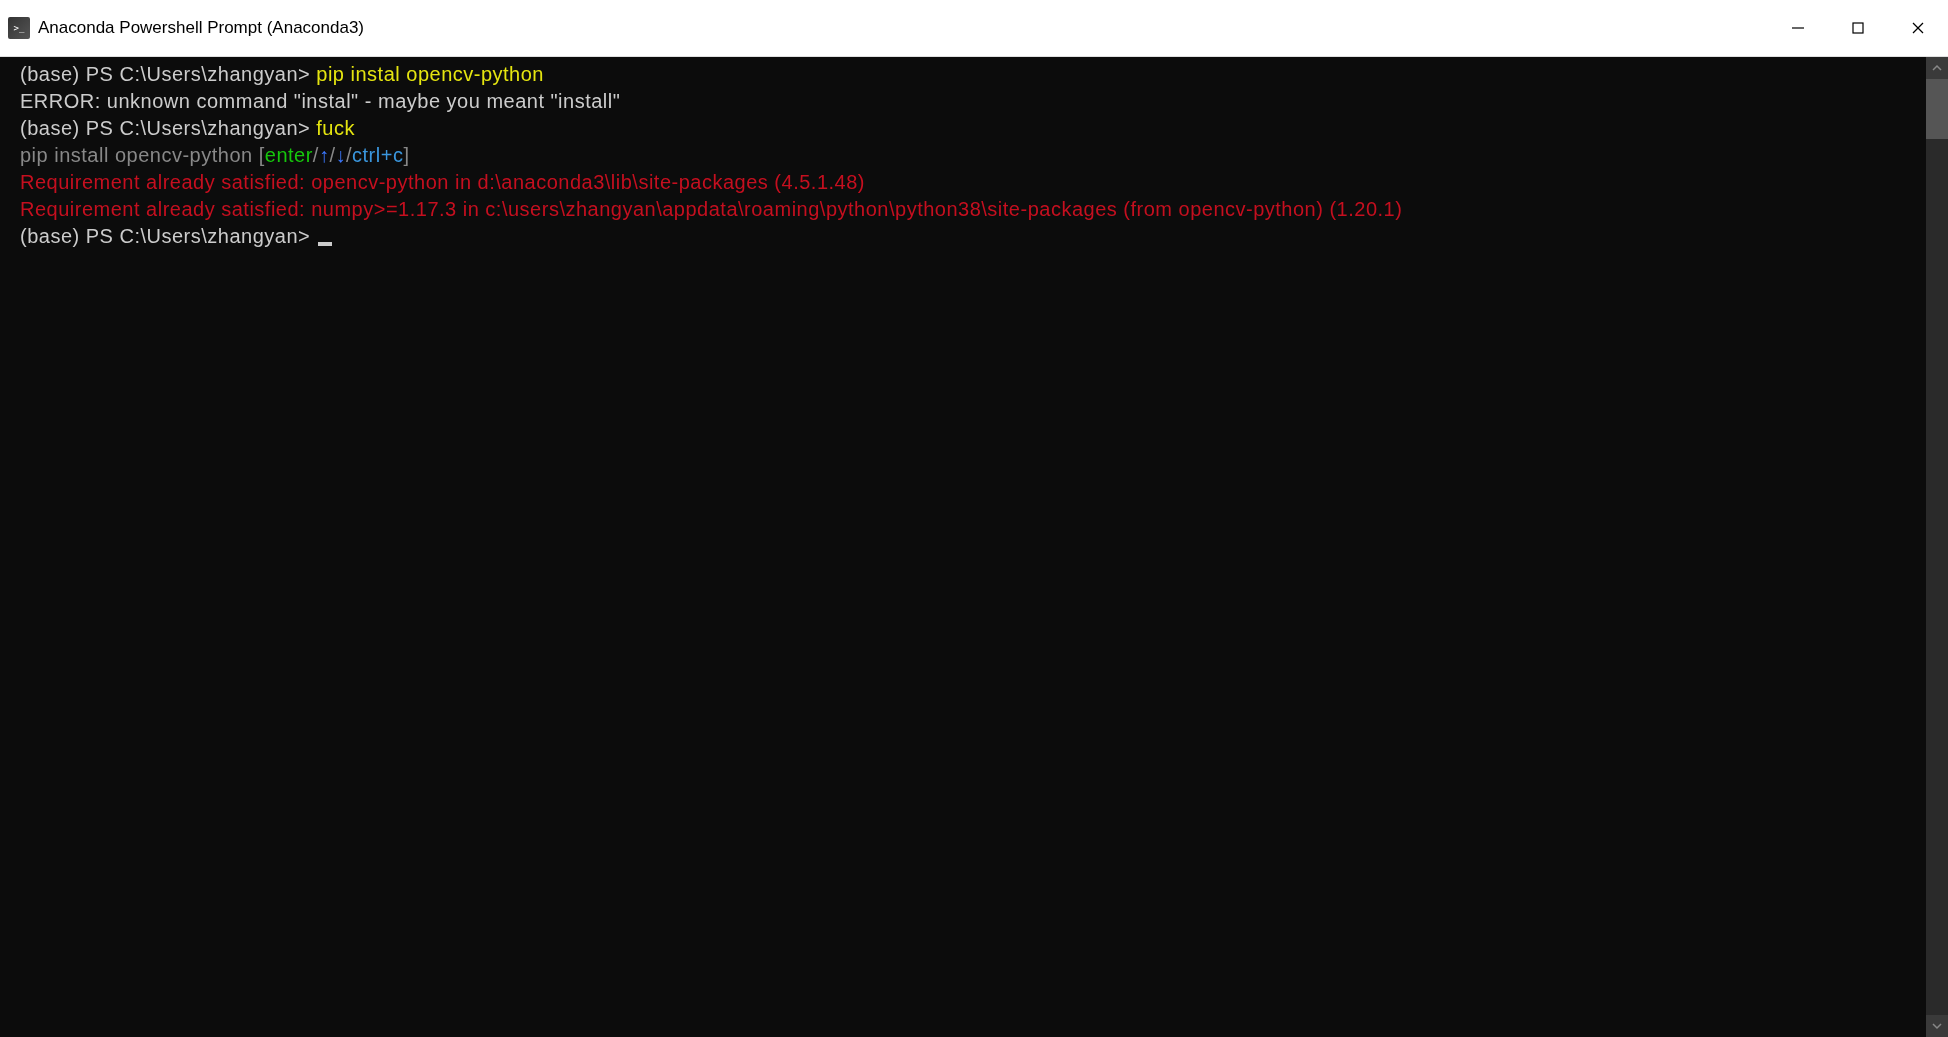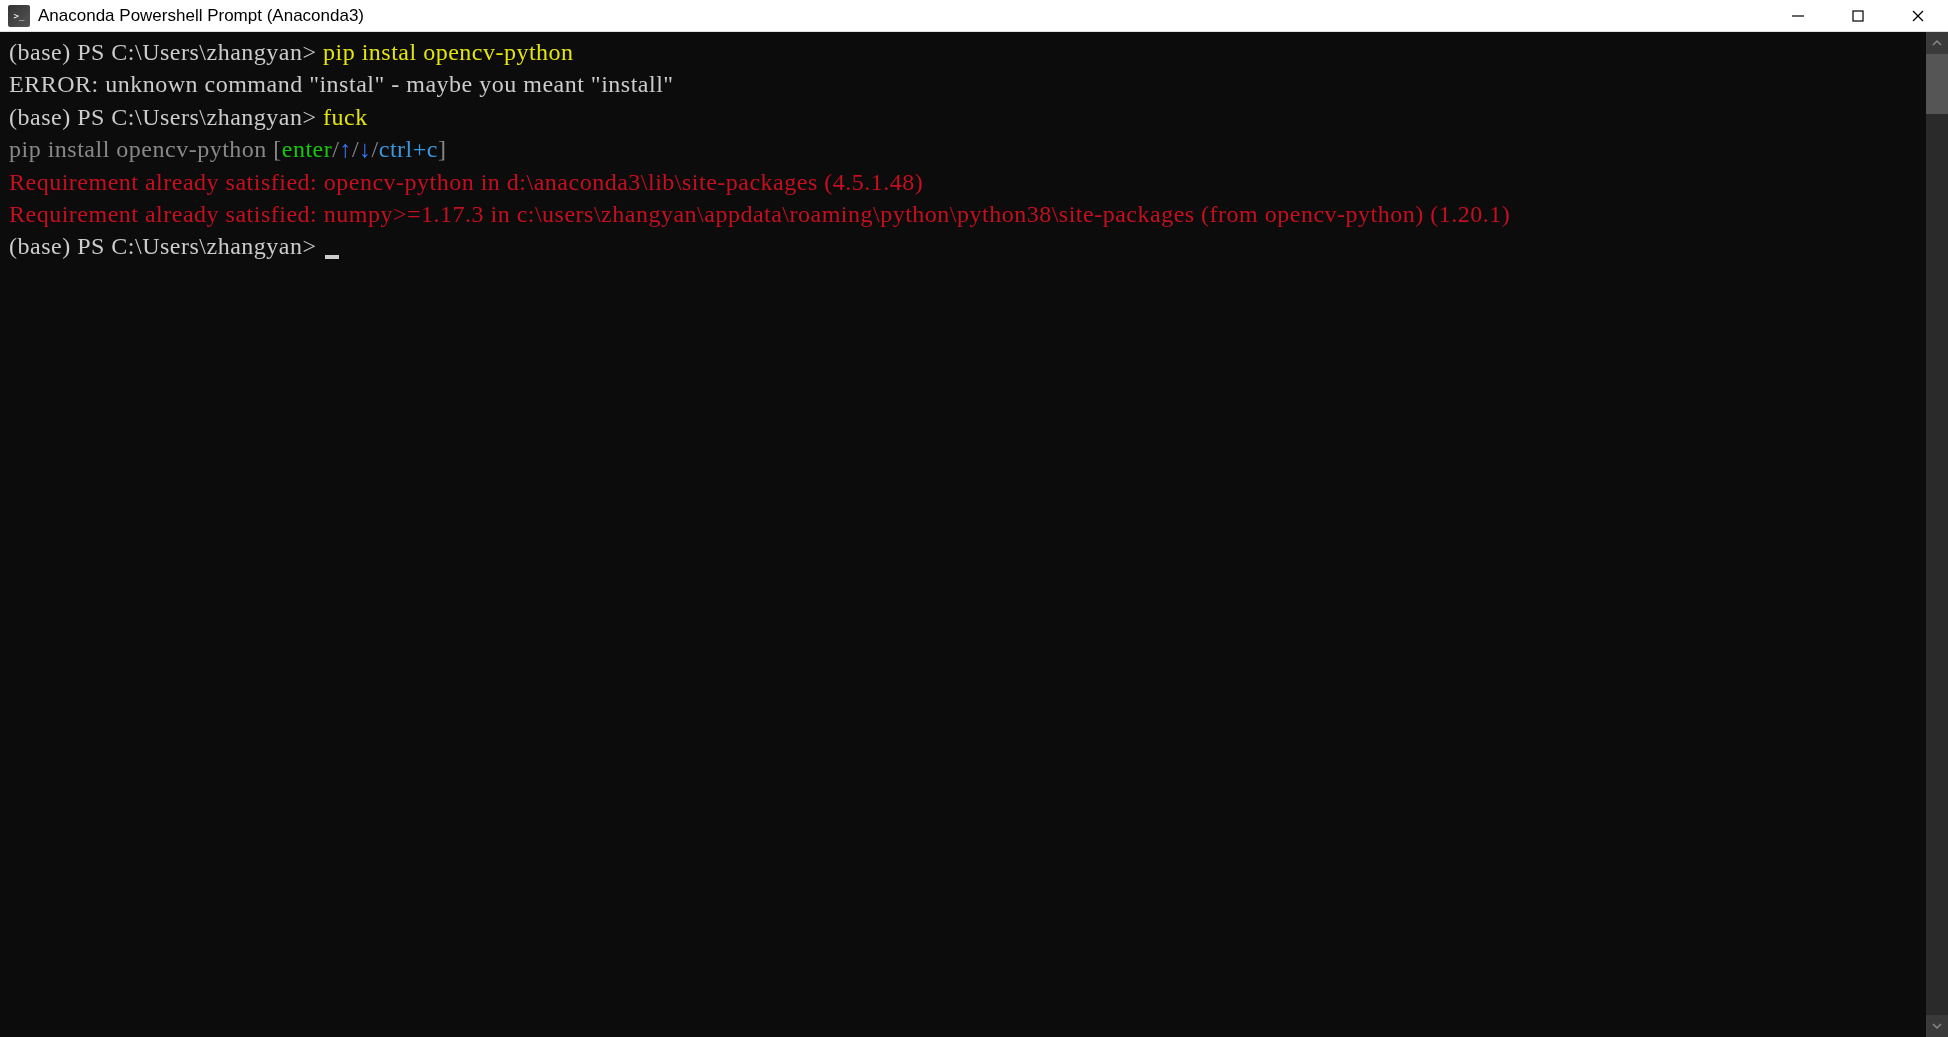--- a/index.html
+++ b/index.html
@@ -15,21 +15,21 @@
       overflow: hidden;
     }
     .window {
       width: 100%;
       height: 100%;
       display: flex;
       flex-direction: column;
       background: #ffffff;
     }
     .titlebar {
-      height: 32px;
+      height: 57px;
       background: #ffffff;
       display: flex;
       align-items: center;
       justify-content: space-between;
       padding-left: 8px;
       border-bottom: 1px solid #e0e0e0;
     }
     .titlebar-left {
       display: flex;
       align-items: center;
@@ -71,23 +71,23 @@
       height: 14px;
     }
     .terminal-container {
       flex: 1;
       display: flex;
       background: #0c0c0c;
       overflow: hidden;
     }
     .terminal {
       flex: 1;
-      padding: 4px 9px;
-      font-family: Liberation Serif, serif;
-      font-size: 24px;
+      padding: 4px 20px;
+      font-family: Liberation Sans, sans-serif;
+      font-size: 20px;
       line-height: 1.35;
       color: #cccccc;
       white-space: pre-wrap;
       word-break: break-all;
       overflow-y: auto;
       letter-spacing: 0.5px;
     }
     .scrollbar {
       width: 22px;
       background: #2a2a2a;

